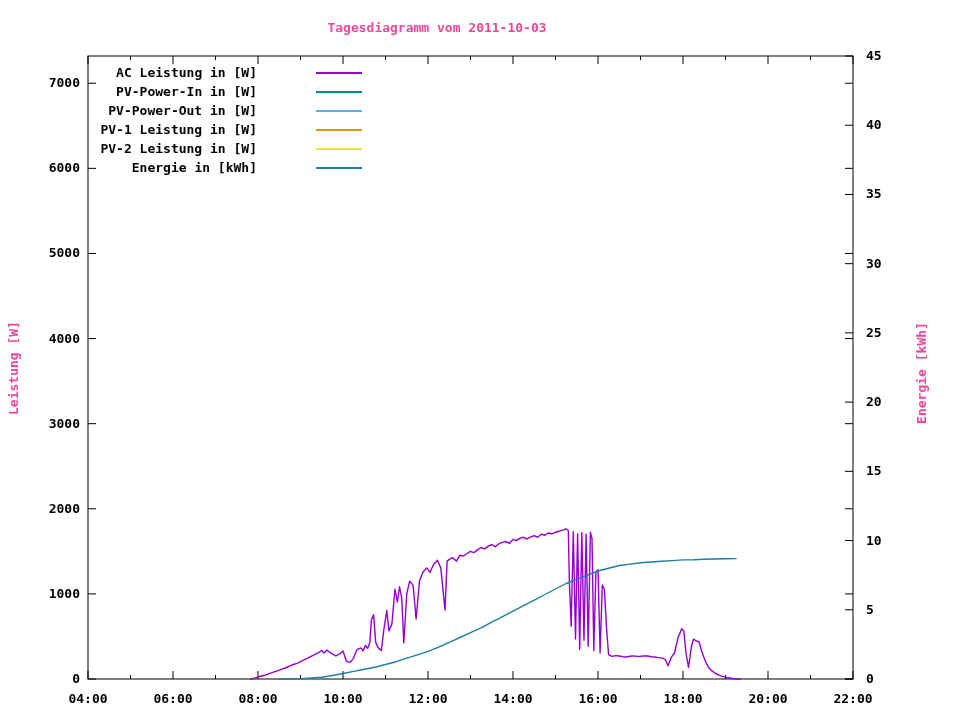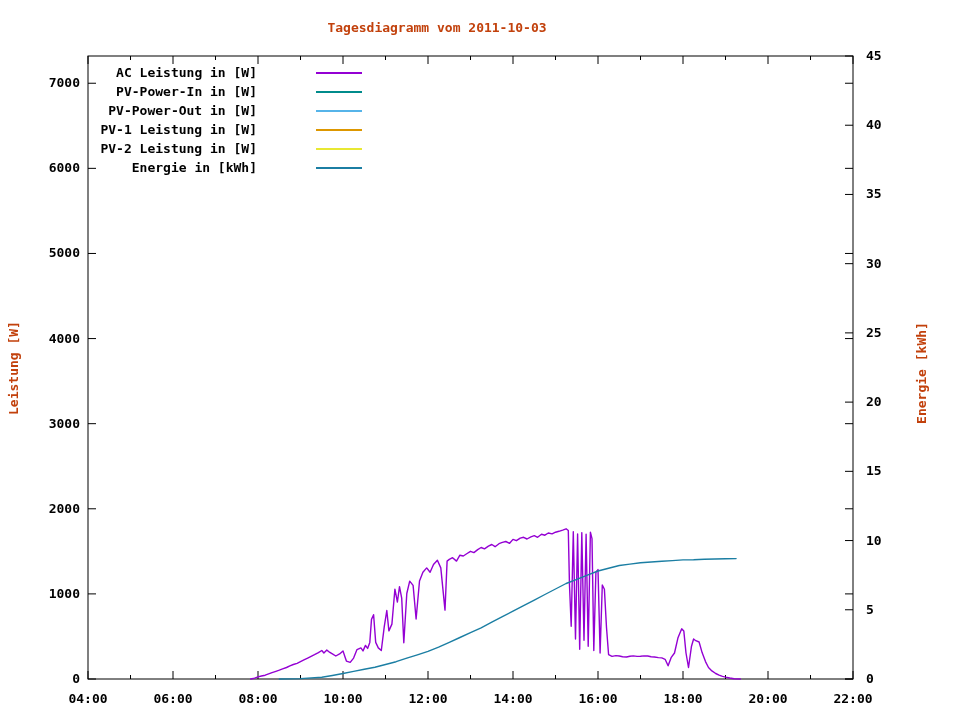--- a/index.html
+++ b/index.html
@@ -2,21 +2,21 @@
 <html><head>
 <meta charset="utf-8">
 <style>
   html,body{margin:0;padding:0;background:#ffffff;}
   .canvas{
     position:relative;
     width:960px;height:720px;
     background:#ffffff;
     font-family:"DejaVu Sans Mono", monospace;
     font-weight:bold;
-    color:#c2410c;
+    color:#ec4899;
     overflow:hidden;
   }
   .chart-title{
     position:absolute;left:0;top:20px;width:874px;
     text-align:center;font-size:13px;letter-spacing:0px;
   }
   .y-axis-label{
     position:absolute;width:160px;height:16px;text-align:center;
     font-size:13px;transform:rotate(-90deg);transform-origin:center;
   }

